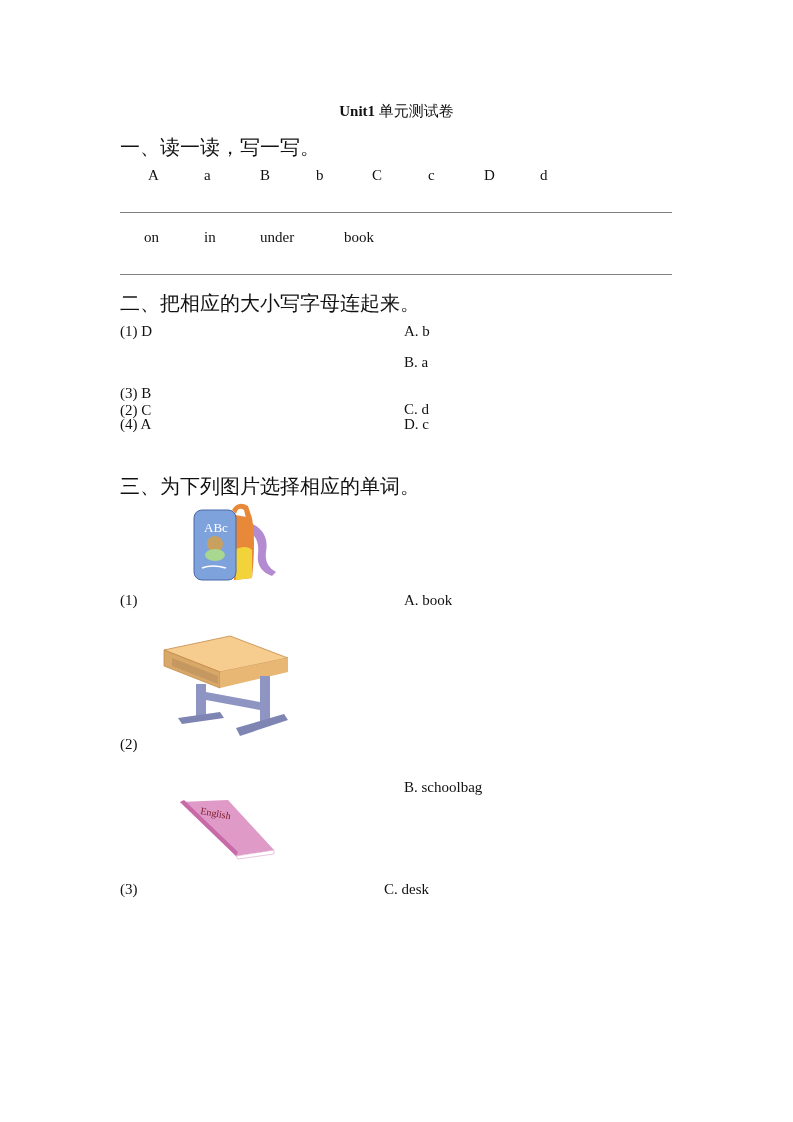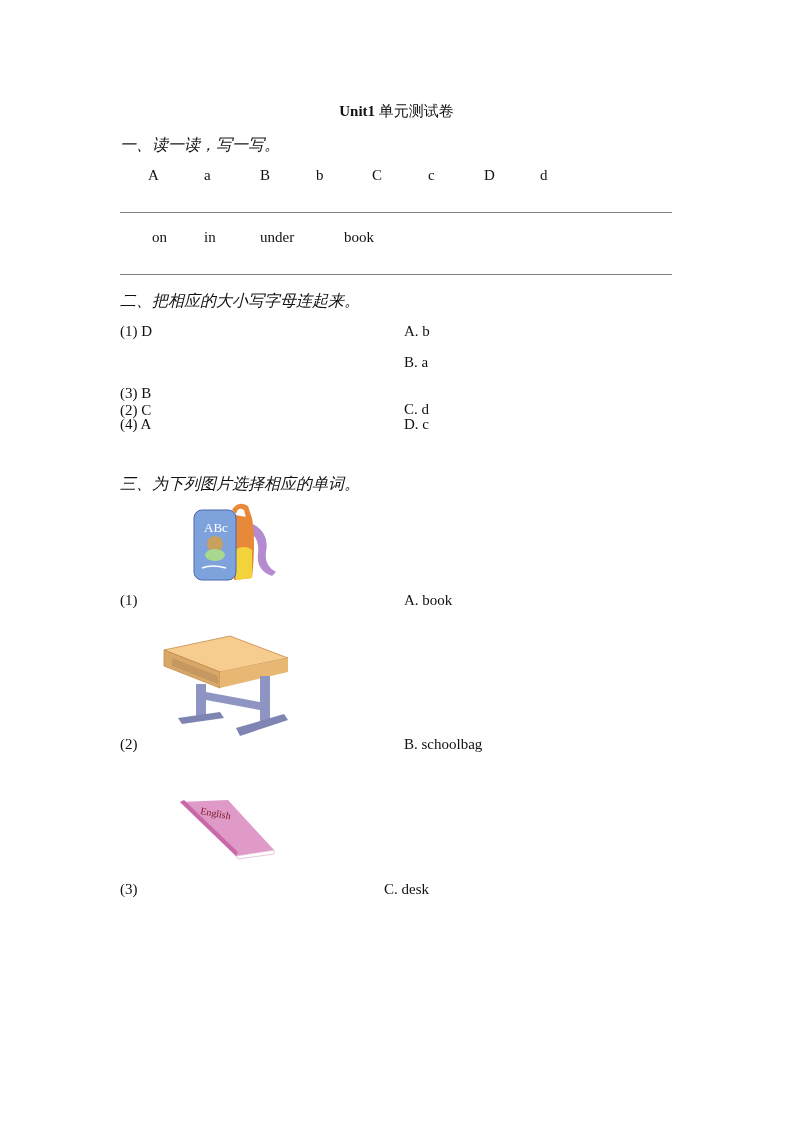--- a/index.html
+++ b/index.html
@@ -1,21 +1,21 @@
 <!DOCTYPE html>
 <html><head>
   <meta charset="utf-8">
   <style>
     html, body { margin: 0; padding: 0; background: #ffffff; }
     body { width: 793px; height: 1122px; position: relative; overflow: hidden;
            font-family: "Liberation Serif", "DejaVu Serif", serif; color: #111; font-size: 15px; }
     .abs { position: absolute; white-space: nowrap; line-height: 1; }
     .title { left: 0; width: 793px; text-align: center; top: 104px; font-size: 15px; }
     .title b { font-weight: bold; }
-    .h { font-size: 16px; font-style: italic; }
+    .h { font-size: 20px; }
     .rule { position: absolute; left: 120px; width: 552px; height: 0; border-top: 1.5px solid #808080; }
     .pic { position: absolute; }
   </style>
 </head>
 <body>
 
 <div>
 
   <div class="abs title">
     <b>Unit1</b><span> 单元测试卷</span>
@@ -27,21 +27,21 @@
   <div class="abs" style="left:204px; top:168px;">a</div>
   <div class="abs" style="left:260px; top:168px;">B</div>
   <div class="abs" style="left:316px; top:168px;">b</div>
   <div class="abs" style="left:372px; top:168px;">C</div>
   <div class="abs" style="left:428px; top:168px;">c</div>
   <div class="abs" style="left:484px; top:168px;">D</div>
   <div class="abs" style="left:540px; top:168px;">d</div>
 
   <div class="rule" style="top:212px;"></div>
 
-  <div class="abs" style="left:152px; top:230px;">on</div>
+  <div class="abs" style="left:144px; top:230px;">on</div>
   <div class="abs" style="left:204px; top:230px;">in</div>
   <div class="abs" style="left:260px; top:230px;">under</div>
   <div class="abs" style="left:344px; top:230px;">book</div>
 
   <div class="rule" style="top:274px;"></div>
 
   <div class="abs h" style="left:120px; top:293px;">二、把相应的大小写字母连起来。</div>
 
   <div class="abs" style="left:120px; top:324px;">(1) D</div>
   <div class="abs" style="left:120px; top:355px;margin-top:48px;">(2) C</div>
@@ -74,21 +74,21 @@
     <polygon points="4,18 60,40 60,56 4,34" fill="#d8a868" stroke="#c48a4a" stroke-width="0.8"></polygon>
     <polygon points="60,40 128,26 128,40 60,56" fill="#e8b774"></polygon>
     <polygon points="12,26 58,44 58,52 12,34" fill="#c49860"></polygon>
     <rect x="36" y="52" width="10" height="36" fill="#8f95c3"></rect>
     <rect x="100" y="44" width="10" height="46" fill="#8f95c3"></rect>
     <polygon points="46,60 100,70 100,78 46,68" fill="#8f95c3"></polygon>
     <polygon points="18,86 60,80 64,86 22,92" fill="#7f85b3"></polygon>
     <polygon points="76,96 124,82 128,88 80,104" fill="#7f85b3"></polygon>
   </svg>
   <div class="abs" style="left:120px; top:737px;">(2)</div>
-  <div class="abs" style="left:404px; top:737px;text-align:center;">B. schoolbag</div>
+  <div class="abs" style="left:404px; top:780px;text-align:center;">B. schoolbag</div>
 
   <svg class="pic" style="left:176px; top:796px;" width="104" height="64" viewBox="0 0 104 64">
     <polygon points="4,6 52,4 98,54 60,60" fill="#e09ac8"></polygon>
     <polygon points="4,6 8,4 62,56 60,60" fill="#c86aa8"></polygon>
     <polygon points="60,60 98,54 98,58 62,63" fill="#ffffff" stroke="#d8a0c8" stroke-width="0.6"></polygon>
     <text x="24" y="18" font-size="10" fill="#7a1a2a" font-family="Liberation Serif, serif" transform="rotate(10 24 18)">English</text>
   </svg>
   <div class="abs" style="left:120px; top:882px;">(3)</div>
   <div class="abs" style="left:384px; top:882px;">C. desk</div>
 

